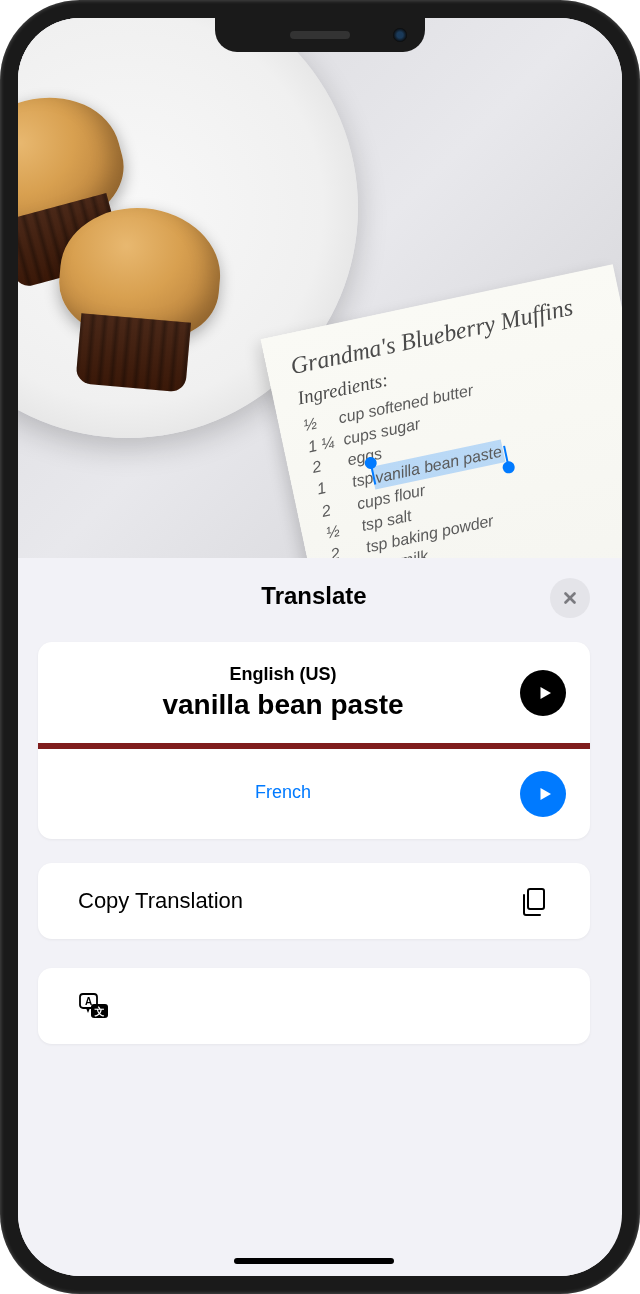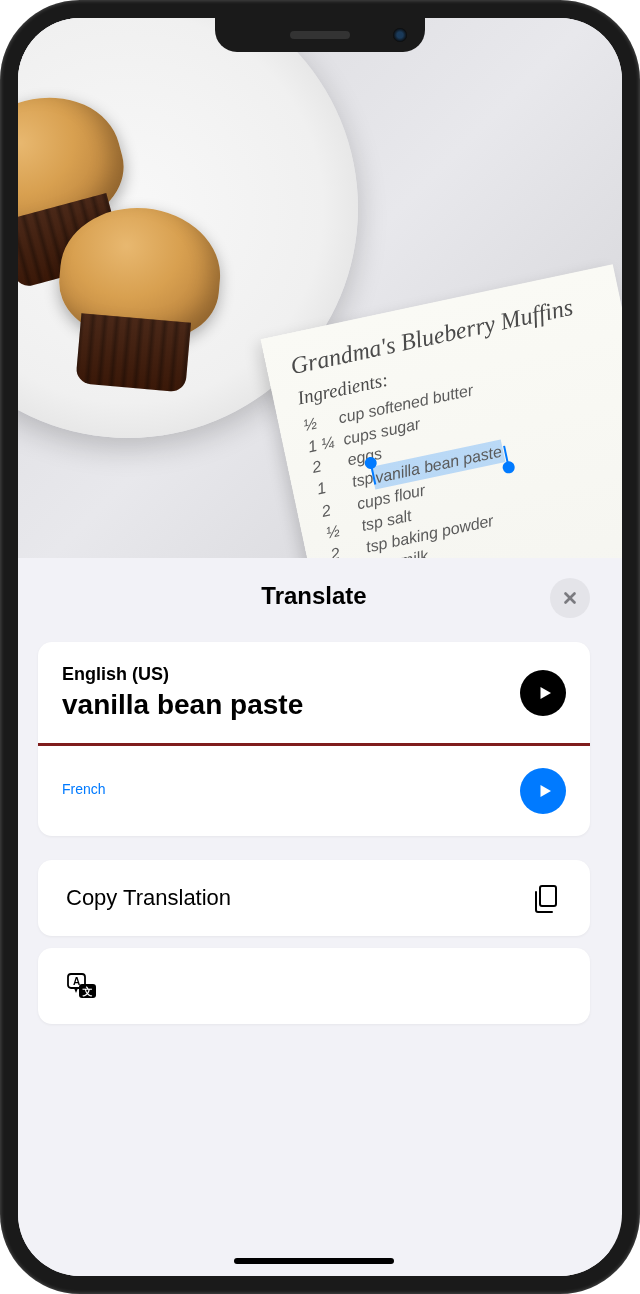--- a/index.html
+++ b/index.html
@@ -229,20 +229,21 @@
     
     .sheet {
       position: absolute;
       bottom: 0;
       left: 0;
       right: 12px;
       height: 718px;
       background: #f2f2f7;
       border-radius: 14px 14px 0 0;
       padding: 24px 20px;
+      text-align: center;
     }
     
     .sheet-header {
       display: flex;
       align-items: center;
       justify-content: center;
       position: relative;
       margin-bottom: 32px;
     }
     
@@ -281,37 +282,37 @@
     
     .trans-section {
       padding: 22px 24px;
       display: flex;
       align-items: center;
       justify-content: space-between;
       gap: 16px;
     }
     
     .trans-section:first-child {
-      border-bottom: 3px solid #7f1d1d;
+      border-bottom: 6px solid #7f1d1d;
     }
     
     .trans-text-block {
       flex: 1;
     }
     
     .lang-label {
       font-size: 18px;
       font-weight: 600;
       color: #000;
       margin-bottom: 4px;
     }
     
     .lang-label.blue {
       color: #007aff;
-      font-size: 14px;
+      font-size: 18px;
       font-weight: 500;
     }
     
     .trans-text {
       font-size: 28px;
       font-weight: 600;
       color: #000;
     }
     
     .trans-text.blue {
@@ -341,22 +342,22 @@
     
     .play-btn svg {
       width: 18px;
       height: 18px;
       margin-left: 3px;
     }
     
     .action-card {
       background: #fff;
       border-radius: 14px;
-      padding: 22px 28px;
-      margin-bottom: 12px;
+      padding: 22px 40px;
+      margin-bottom: 29px;
       display: flex;
       align-items: center;
       justify-content: space-between;
       cursor: pointer;
       box-shadow: 0 1px 3px rgba(0,0,0,0.05);
     }
     
     .action-label {
       font-size: 22px;
       font-weight: 400;

